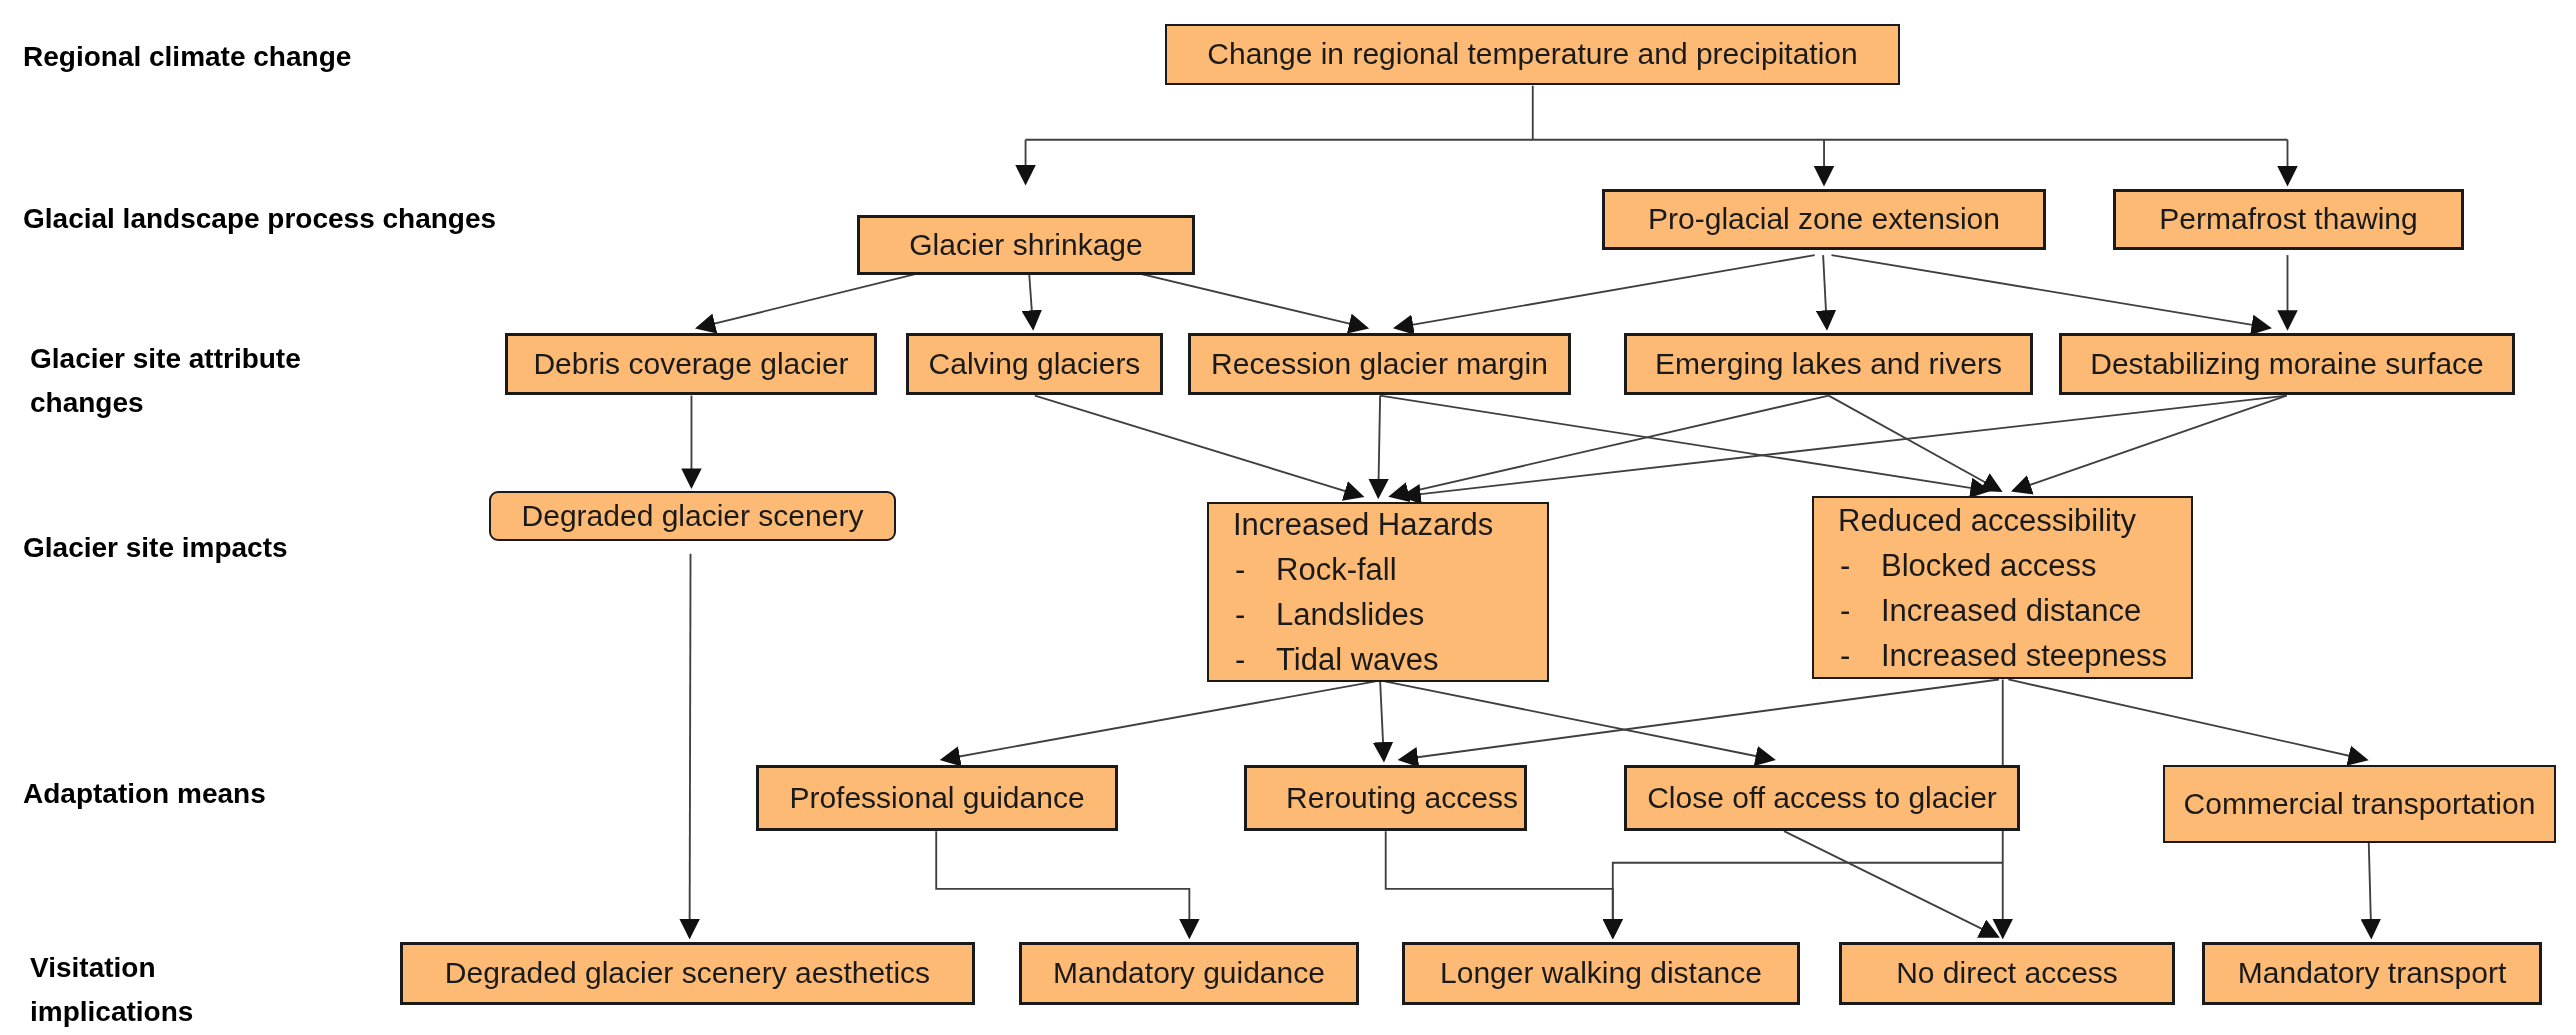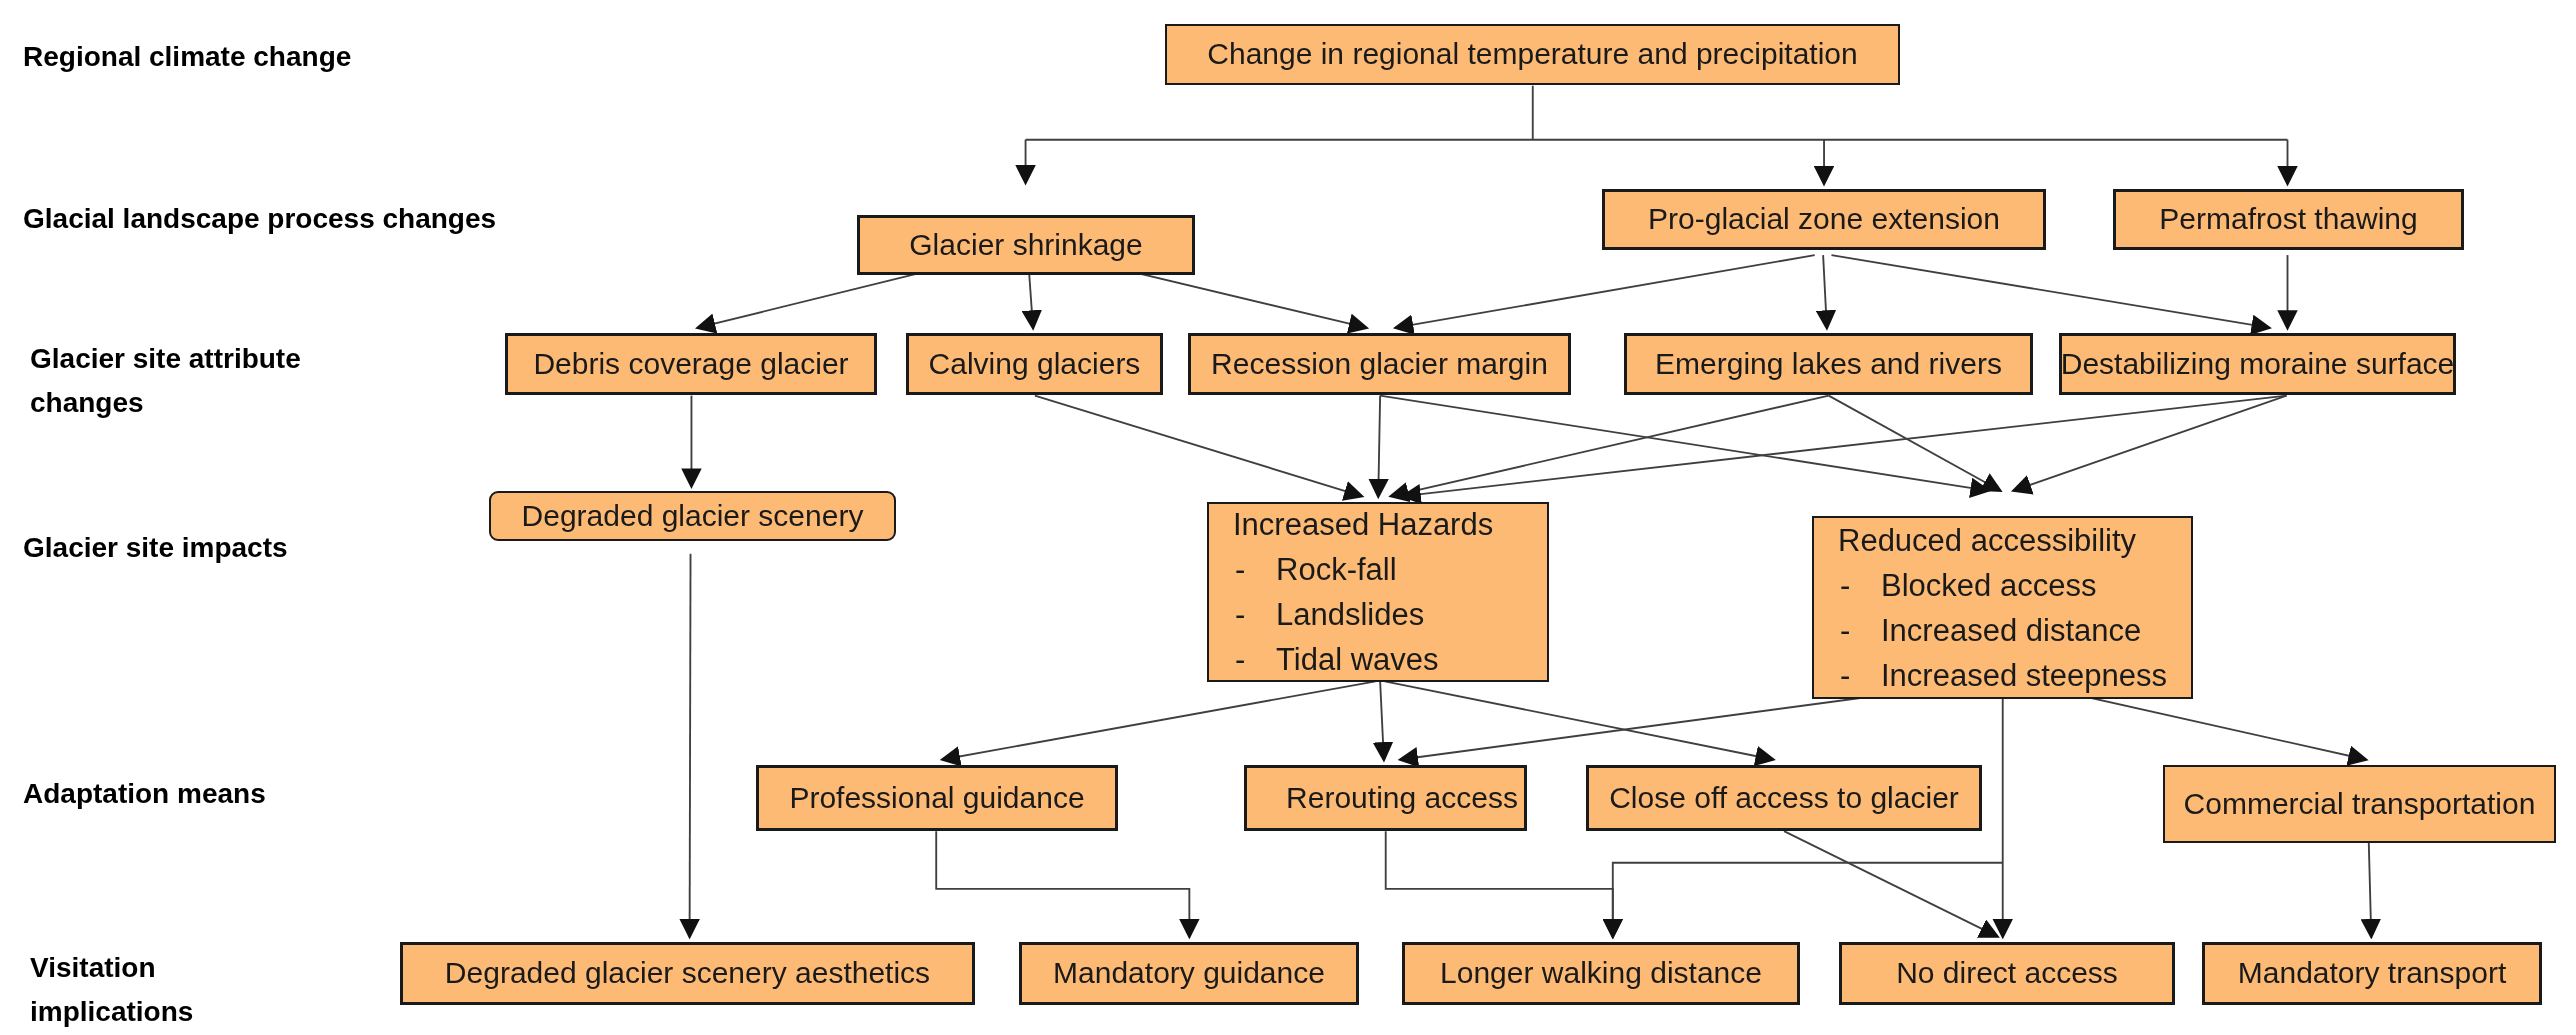--- a/index.html
+++ b/index.html
@@ -123,59 +123,59 @@
   <div class="node" style="left:1165px; top:24px; width:735px; height:61px;">Change in regional temperature and precipitation</div>
 
   <div class="node thick" style="left:857px; top:188px; width:338px; height:60px;margin-top:27px;">Glacier shrinkage</div>
   <div class="node thick" style="left:1602px; top:189px; width:444px; height:61px;">Pro-glacial zone extension</div>
   <div class="node thick" style="left:2113px; top:189px; width:351px; height:61px;">Permafrost thawing</div>
 
   <div class="node thick" style="left:505px; top:333px; width:372px; height:62px;">Debris coverage glacier</div>
   <div class="node thick" style="left:906px; top:333px; width:257px; height:62px;">Calving glaciers</div>
   <div class="node thick" style="left:1188px; top:333px; width:383px; height:62px;">Recession glacier margin</div>
   <div class="node thick" style="left:1624px; top:333px; width:409px; height:62px;">Emerging lakes and rivers</div>
-  <div class="node thick" style="left:2059px; top:333px; width:397px; height:62px;">Destabilizing moraine surface</div>
+  <div class="node thick" style="left:2059px; top:333px; width:456px; height:62px;">Destabilizing moraine surface</div>
 
   <div class="node" style="left:489px; top:491px; width:407px; height:50px;border-radius:9px;">Degraded glacier scenery</div>
 
   <div class="node list" style="left:1207px; top:502px; width:342px; height:180px;">
     <div class="title">Increased Hazards</div>
     <div class="item">
       <span class="dash">-</span>
       <span>Rock-fall</span>
     </div>
     <div class="item">
       <span class="dash">-</span>
       <span>Landslides</span>
     </div>
     <div class="item">
       <span class="dash">-</span>
       <span>Tidal waves</span>
     </div>
   </div>
 
-  <div class="node list" style="left:1812px; top:516px; width:381px; height:183px;">
+  <div class="node list" style="left:1812px; top:496px; width:381px; height:183px;">
     <div class="title">Reduced accessibility</div>
     <div class="item">
       <span class="dash">-</span>
       <span>Blocked access</span>
     </div>
     <div class="item">
       <span class="dash">-</span>
       <span>Increased distance</span>
     </div>
     <div class="item">
       <span class="dash">-</span>
       <span>Increased steepness</span>
     </div>
   </div>
 
   <div class="node thick" style="left:756px; top:765px; width:362px; height:66px;">Professional guidance</div>
   <div class="node thick" style="left:1244px; top:765px; width:283px; height:66px;padding-left:33px;">Rerouting access</div>
-  <div class="node thick" style="left:1586px; top:765px; width:396px; height:66px;">Close off access to glacier</div>
+  <div class="node thick" style="left:1624px; top:765px; width:396px; height:66px;">Close off access to glacier</div>
   <div class="node" style="left:2163px; top:765px; width:393px; height:78px;">Commercial transportation</div>
 
   <div class="node thick" style="left:400px; top:942px; width:575px; height:63px;">Degraded glacier scenery aesthetics</div>
   <div class="node thick" style="left:1019px; top:942px; width:340px; height:63px;">Mandatory guidance</div>
   <div class="node thick" style="left:1402px; top:942px; width:398px; height:63px;">Longer walking distance</div>
   <div class="node thick" style="left:1839px; top:942px; width:336px; height:63px;">No direct access</div>
   <div class="node thick" style="left:2202px; top:942px; width:340px; height:63px;">Mandatory transport</div>
 
 </div>
 

